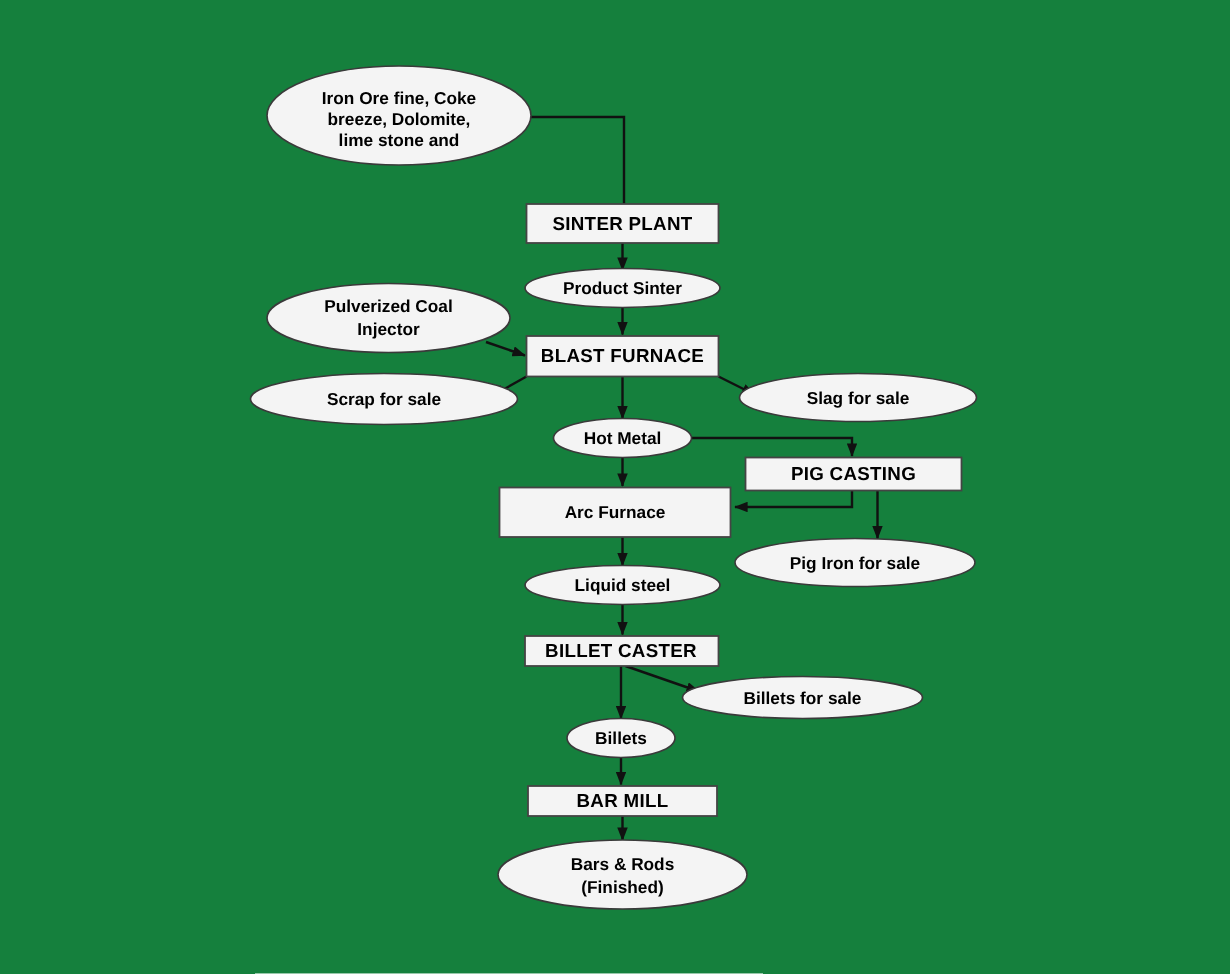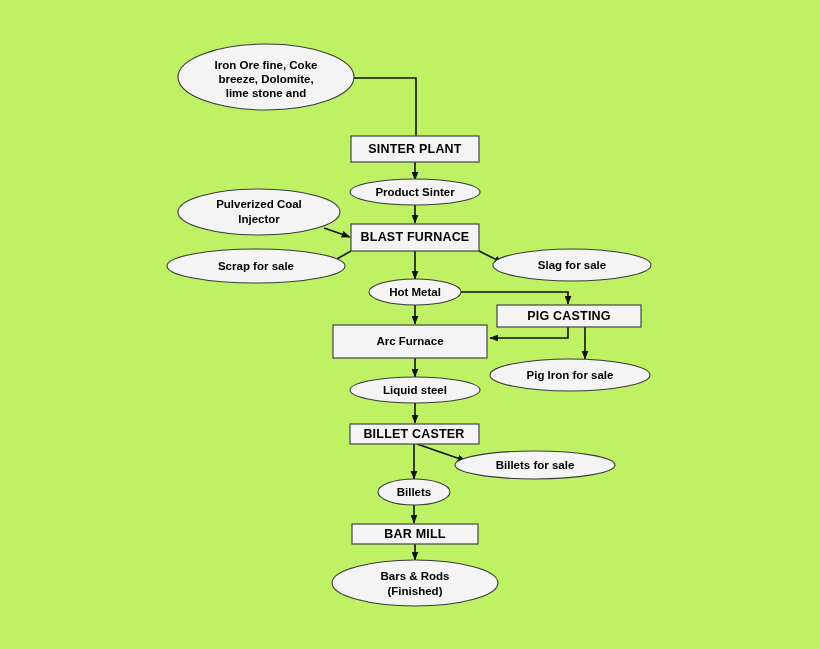--- a/index.html
+++ b/index.html
@@ -4,21 +4,21 @@
 <style>
   html, body {
     margin: 0;
     padding: 0;
     background: #ffffff;
   }
   #canvas {
     position: relative;
     width: 820px;
     height: 649px;
-    background: #bef264;
+    background: #15803d;
     font-family: "Liberation Sans", sans-serif;
     overflow: hidden;
   }
   #flow-svg {
     position: absolute;
     left: 0;
     top: 0;
     width: 820px;
     height: 649px;
   }

